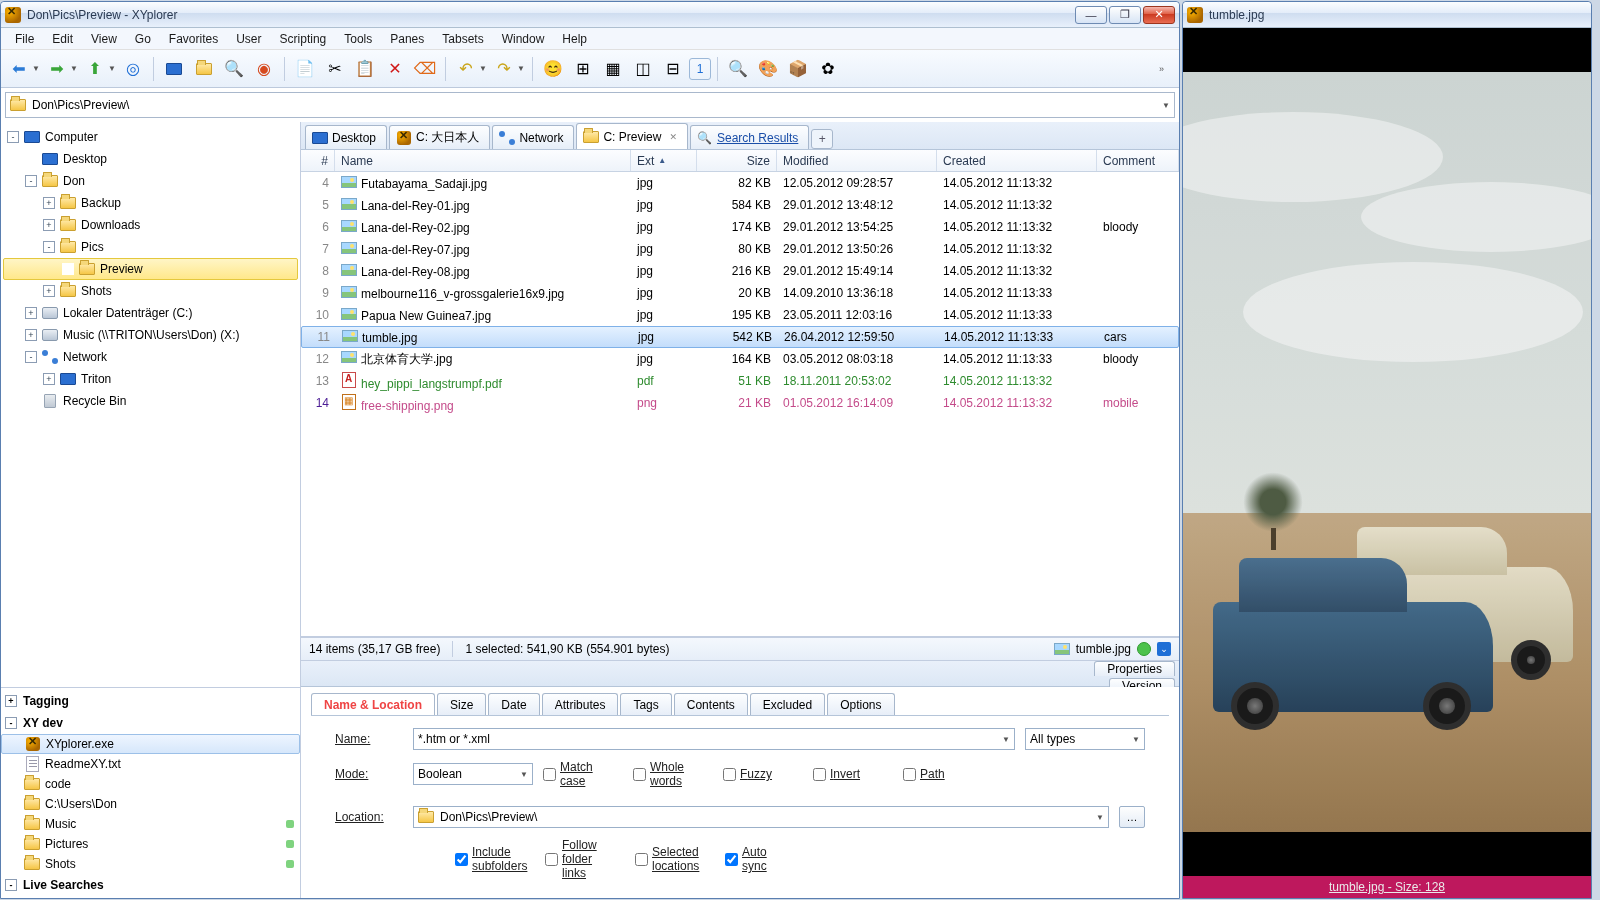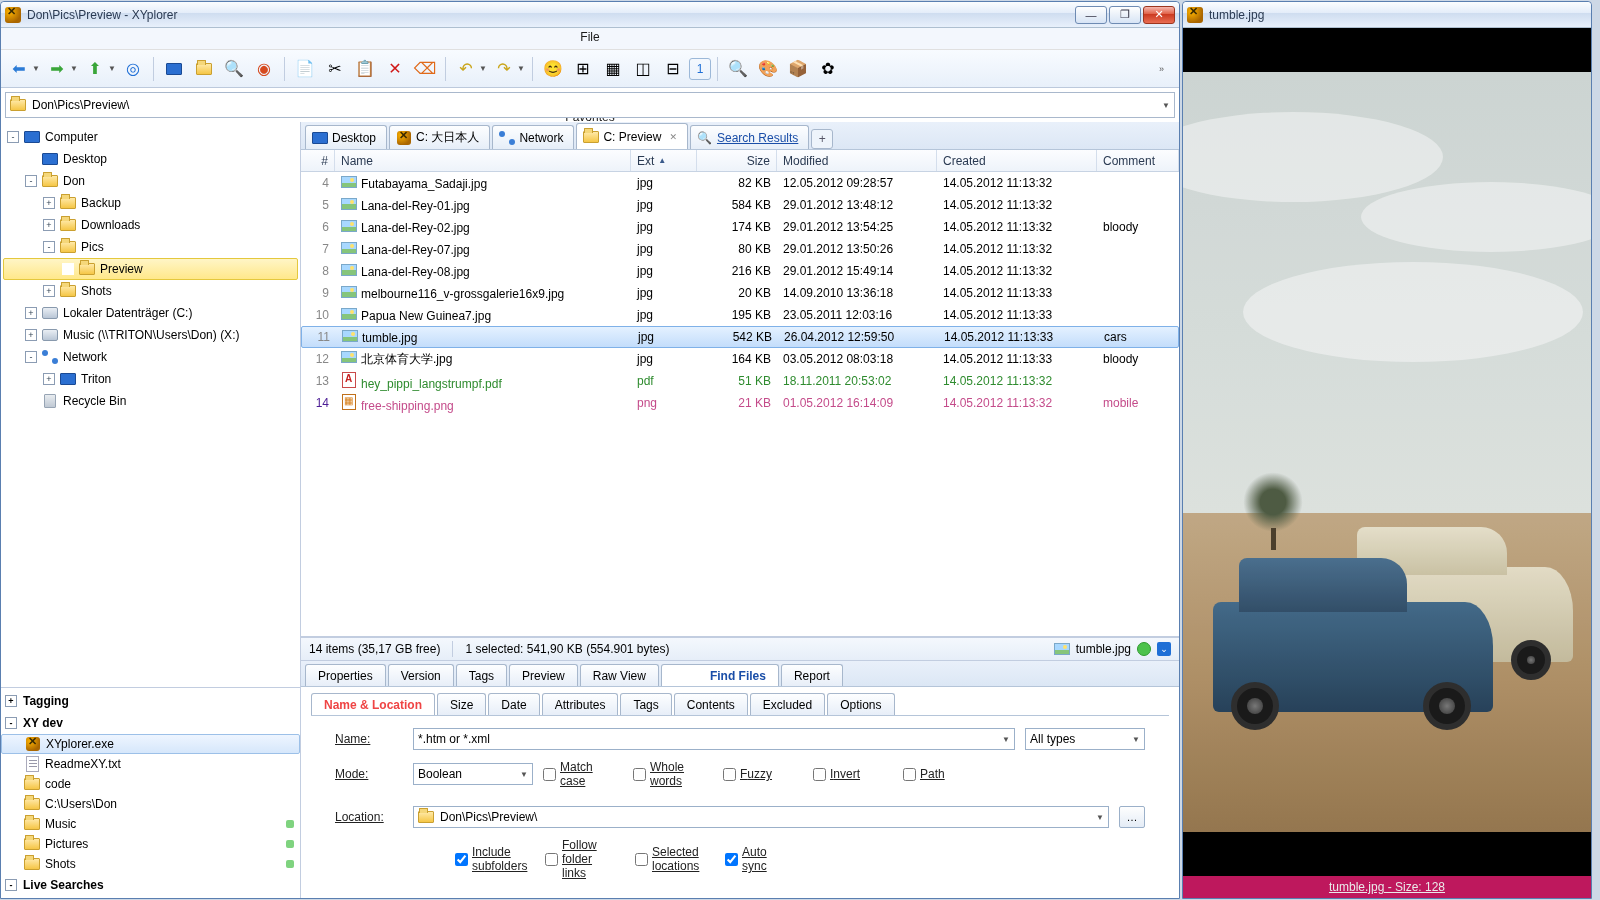--- a/index.html
+++ b/index.html
@@ -8,21 +8,21 @@
 .main-window { width: 1180px; height: 898px; margin: 1px 2px 0 0; }
 .preview-window { width: 410px; height: 898px; margin: 1px 1px 0 0; }
 .titlebar { height: 26px; background: linear-gradient(#fbfdff,#e3ecf9 45%,#cfddf0 46%,#e8f0fb); display: flex; align-items: center; padding: 0 4px; border-bottom: 1px solid #aebfd0; border-radius: 4px 4px 0 0; }
 .titlebar .app-icon { width: 16px; height: 16px; margin-right: 6px; display: inline-block; }
 .xy-icon { background: radial-gradient(circle at 30% 30%,#ffb400,#aa6600 70%); border-radius: 3px; position: relative; }
 .xy-icon::after { content: "✕"; position: absolute; left: 2px; top: -2px; color: #3b2b00; font-size: 11px; font-weight: bold; }
 .titlebar-text { color: #2a3a52; }
 .titlebar-spacer { flex: 1; }
 .winbtn { width: 32px; height: 18px; margin-left: 2px; border: 1px solid #6e8bb3; border-radius: 3px; background: linear-gradient(#fefefe,#d7e4f5); display: flex; align-items: center; justify-content: center; font-size: 11px; color: #334; }
 .winbtn.close { background: linear-gradient(#f5b7ad,#e05e44 45%,#cb3a21 46%,#e96d52); color: #fff; border-color: #9c351e; }
-.menubar { height: 22px; display: flex; align-items: center; padding: 0 6px; gap: 2px; background: #f3f7fd; border-bottom: 1px solid #e0e0e0; flex-direction: column; }
+.menubar { height: 22px; display: flex; align-items: center; padding: 0 6px; gap: 2px; background: #f3f7fd; border-bottom: 1px solid #e0e0e0; }
 .menubar span { padding: 2px 8px; color: #1a1a1a; }
 .toolbar { height: 38px; background: linear-gradient(#f8fbff,#e8f0fa); border-bottom: 1px solid #bcc9dc; display: flex; align-items: center; padding: 0 4px; gap: 2px; }
 .tb-btn { width: 28px; height: 28px; display: flex; align-items: center; justify-content: center; border: 1px solid transparent; border-radius: 3px; font-size: 16px; }
 .tb-sep { width: 1px; height: 24px; background: #c1cde0; margin: 0 4px; }
 .tb-dd { width: 10px; font-size: 8px; color: #555; display:flex; align-items:center; justify-content:center; margin-left:-4px; }
 .tb-overflow { margin-left: auto; width: 16px; font-size: 9px; color: #555; }
 .addressbar { height: 26px; border: 1px solid #a9b8cc; margin: 4px; background: #fff; display: flex; align-items: center; padding: 0 4px; }
 .addressbar .folder-icon { margin-right: 6px; }
 .addressbar input { border: none; outline: none; flex: 1; font-size: 12px; }
 .addressbar .addr-dd { font-size: 8px; color: #555; }
@@ -63,21 +63,21 @@
 .file-row > div { padding: 0 6px; overflow: hidden; white-space: nowrap; }
 .file-row.selected { background: linear-gradient(#e4f1ff,#c3ddfb); border: 1px solid #7fb1e8; border-radius: 2px; }
 .file-row .ico { width: 16px; display:inline-flex; justify-content:center; margin-right: 4px; }
 .row-green { color: #2e8b2e; }
 .row-pink { color: #c44b8a; }
 .statusbar { height: 24px; background: linear-gradient(#f4f8fd,#e6eef8); border-top: 1px solid #c2cde0; border-bottom: 1px solid #c2cde0; display: flex; align-items: center; padding: 0 8px; font-size: 12px; }
 .status-sep { width: 1px; height: 16px; background: #c2cde0; margin: 0 12px; }
 .status-right { margin-left: auto; display: flex; align-items: center; gap: 6px; }
 .dot-green { width: 14px; height: 14px; border-radius: 50%; background: #4cc24c; border:1px solid #2f9a2f; }
 .dot-blue { width: 14px; height: 14px; background: #1f6fd6; color: #fff; font-size: 9px; display:flex; align-items:center; justify-content:center; border-radius:2px; }
-.bottom-tabs { height: 26px; display: flex; align-items: flex-end; background: linear-gradient(#e9f0fa,#dce7f5); padding: 0 4px; gap: 2px; border-bottom: 1px solid #b5c5d9; }
+.bottom-tabs { height: 26px; display: flex; align-items: flex-end; background: linear-gradient(#e9f0fa,#dce7f5); padding: 0 4px; gap: 2px; border-bottom: 1px solid #b5c5d9; flex-direction: column; }
 .btab { height: 22px; padding: 0 12px; border: 1px solid #a7b7cc; border-bottom: none; border-radius: 3px 3px 0 0; background: linear-gradient(#fdfeff,#e7eef8); display:flex; align-items:center; }
 .btab.active { background: #fff; font-weight: bold; color: #1a4ea8; padding-left: 48px; }
 .find-panel { background: #fff; padding: 6px 10px 0 10px; }
 .find-tabs { display: flex; gap: 2px; border-bottom: 1px solid #b5c5d9; }
 .find-tab { height: 22px; padding: 0 12px; border: 1px solid #a7b7cc; border-bottom: none; border-radius: 3px 3px 0 0; background: linear-gradient(#fdfeff,#e7eef8); display:flex; align-items:center; }
 .find-tab.active { background: #fff; color: #ef4444; font-weight: bold; }
 .find-body { padding: 12px 24px 8px 24px; }
 .form-row { display: flex; align-items: center; margin-bottom: 10px; gap: 10px; }
 .form-row label { width: 68px; text-align: left; text-decoration: underline; text-decoration-style: solid; color: #222; }
 .form-row label::first-letter { text-decoration: underline; }

